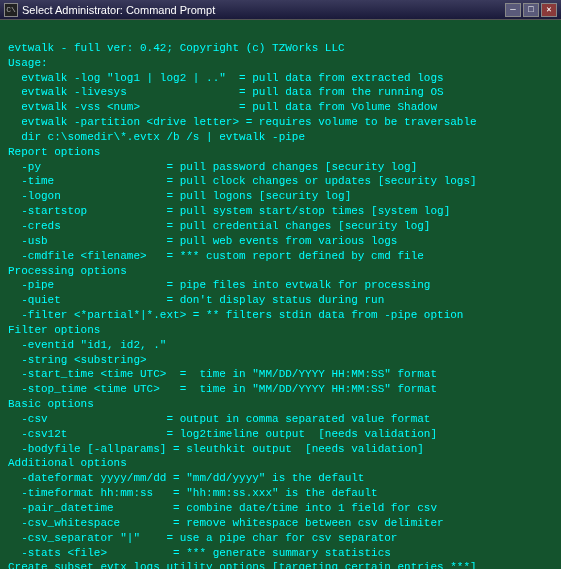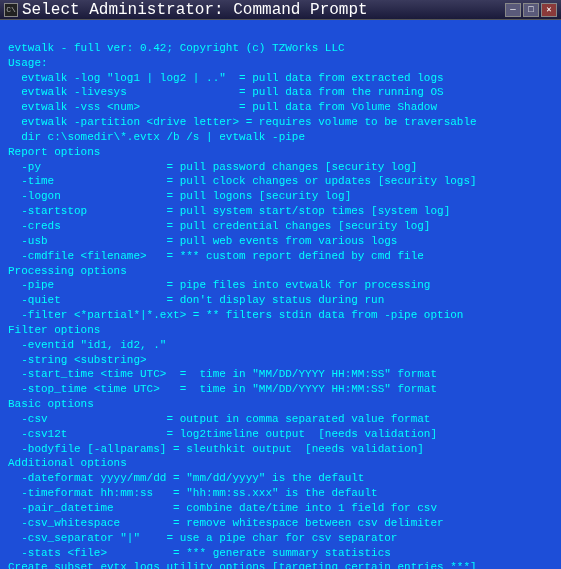--- a/index.html
+++ b/index.html
@@ -32,42 +32,42 @@
       background: #222;
       border: 1px solid #888;
       display: flex;
       align-items: center;
       justify-content: center;
       font-size: 8px;
       color: #aaa;
     }
     .title-text {
       color: #fff;
-      font-size: 16px;
-      font-family: Liberation Mono, monospace;
+      font-size: 11px;
+      font-family: Liberation Sans, sans-serif;
     }
     .title-bar-buttons {
       display: flex;
       gap: 2px;
     }
     .title-btn {
       width: 16px;
       height: 14px;
       background: #5a5a7a;
       border: 1px solid #888;
       display: flex;
       align-items: center;
       justify-content: center;
       font-size: 9px;
       color: #fff;
       cursor: pointer;
     }
     .title-btn.close { background: #8a3a3a; }
     .console {
-      background: #1d4ed8;
+      background: #14532d;
       color: #00ffff;
       padding: 6px 8px;
       height: calc(569px - 20px);
       overflow-y: auto;
       line-height: 1.35;
       font-size: 11px;
       white-space: pre;
     }
     .line { display: block; }
   </style>

